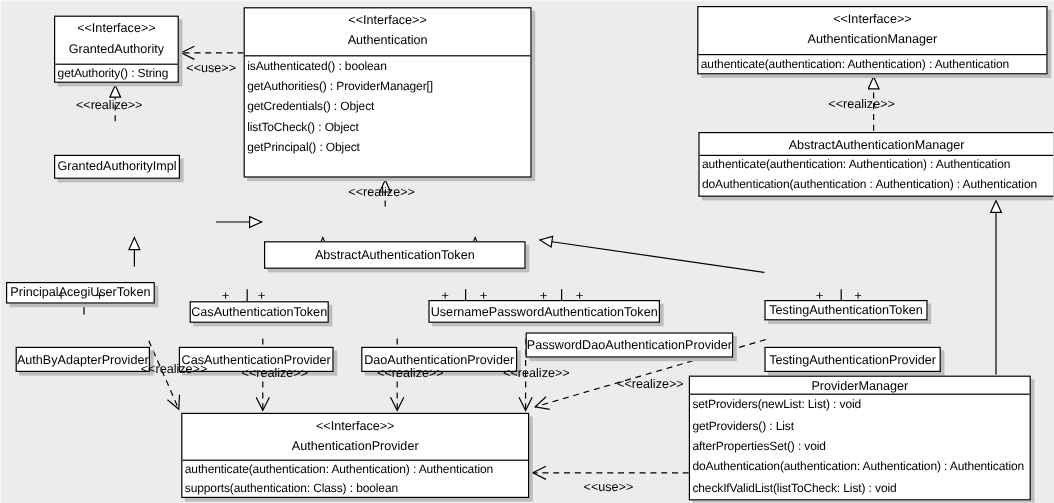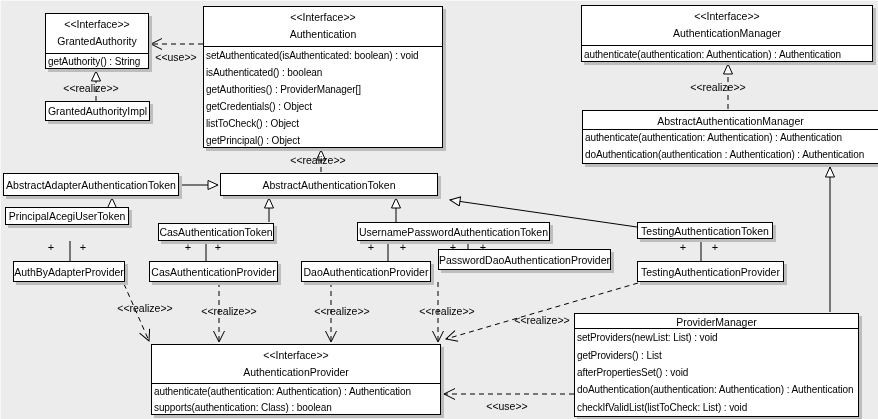--- a/index.html
+++ b/index.html
@@ -5,21 +5,21 @@
   html,body{margin:0;padding:0;background:#ececec;}
   #canvas{position:relative;width:878px;height:419px;background:#ececec;overflow:hidden;
           font-family:"Liberation Sans",sans-serif;color:#000;
           border-top:1px solid #f8f8f8;border-left:1px solid #f8f8f8;box-sizing:border-box;}
   #wires{position:absolute;left:0;top:0;z-index:1;}
   .box{position:absolute;background:#fff;border:1px solid #000;box-shadow:3px 3px 0 #bdbdbd;
        z-index:2;box-sizing:border-box;}
   .hd{border-bottom:1px solid #000;text-align:center;overflow:hidden;}
   .hd.h2{height:37px;padding-top:2px;}
   .stereo,.cname{font-size:10.5px;line-height:17px;white-space:nowrap;}
-  .single{display:flex;align-items:center;justify-content:center;}
+  .single{display:flex;align-items:center;justify-content:center;margin-top:28px;}
   .single .cname{line-height:normal;}
   .it{}
   .methods .m{font-size:10px;line-height:17px;padding:0 2px;white-space:nowrap;letter-spacing:-0.1px;}
   .methods.tight .m{line-height:16px;}
   .methods.mid .m{line-height:16.5px;}
   .methods.spread{display:flex;flex-direction:column;justify-content:space-around;height:87px;}
   .lbl{position:absolute;transform:translateX(-50%);font-size:10.5px;z-index:3;white-space:nowrap;}
   .plus{position:absolute;transform:translateX(-50%);font-size:11px;z-index:3;line-height:11px;}
 </style>
 </head>
@@ -77,21 +77,20 @@
   <div class="box single" style="left:44px;top:100px;width:105px;height:20px">
     <div class="cname">GrantedAuthorityImpl</div>
   </div>
 
   <div class="box" style="left:202px;top:5px;width:240px;height:142px">
     <div class="hd h2">
       <div class="stereo">&lt;&lt;Interface&gt;&gt;</div>
       <div class="cname">Authentication</div>
     </div>
     <div class="methods">
-      <div class="m">setAuthenticated(isAuthenticated: boolean) : void</div>
       <div class="m">isAuthenticated() : boolean</div>
       <div class="m">getAuthorities() : ProviderManager[]</div>
       <div class="m">getCredentials() : Object</div>
       <div class="m">listToCheck() : Object</div>
       <div class="m">getPrincipal() : Object</div>
     </div>
   </div>
 
   <div class="box" style="left:580px;top:4px;width:292px;height:57px">
     <div class="hd h2">
@@ -106,23 +105,20 @@
   <div class="box" style="left:581px;top:109px;width:297px;height:54px">
     <div class="hd" style="height:18px;line-height:18px">
       <span class="cname it">AbstractAuthenticationManager</span>
     </div>
     <div class="methods mid">
       <div class="m">authenticate(authentication: Authentication) : Authentication</div>
       <div class="m it">doAuthentication(authentication : Authentication) : Authentication</div>
     </div>
   </div>
 
-  <div class="box single" style="left:2px;top:172px;width:176px;height:23px">
-    <div class="cname it">AbstractAdapterAuthenticationToken</div>
-  </div>
 
   <div class="box single" style="left:219px;top:172px;width:218px;height:23px">
     <div class="cname it">AbstractAuthenticationToken</div>
   </div>
 
   <div class="box single" style="left:4px;top:206px;width:124px;height:18px">
     <div class="cname">PrincipalAcegiUserToken</div>
   </div>
 
   <div class="box single" style="left:157px;top:222px;width:116px;height:18px">

